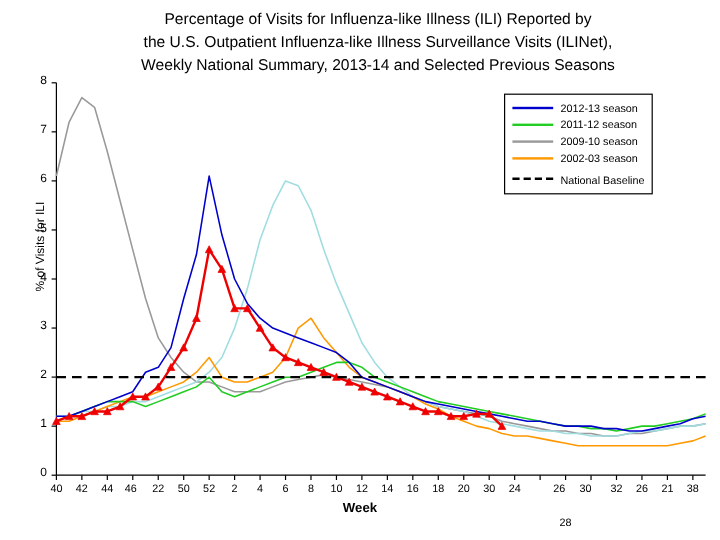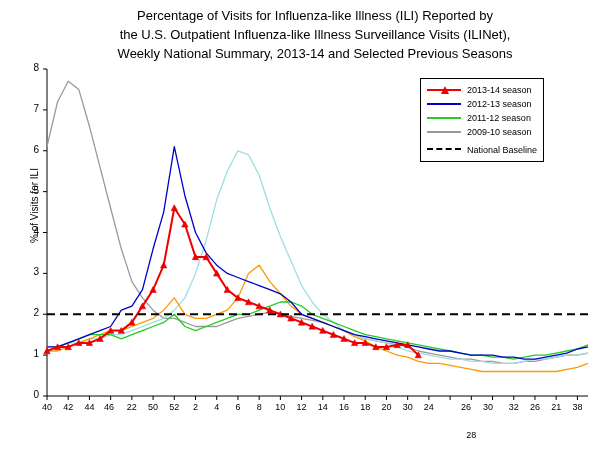--- a/index.html
+++ b/index.html
@@ -142,20 +142,21 @@
         <polygon points="375.84313725490193,343.75 372.64313725490194,349.67 379.0431372549019,349.67" fill="#ee0000" stroke="#ee0000" stroke-width="0.6"></polygon>
         <polygon points="386.45098039215685,343.75 383.25098039215686,349.67 389.65098039215684,349.67" fill="#ee0000" stroke="#ee0000" stroke-width="0.6"></polygon>
         <polygon points="397.05882352941177,341.70625 393.8588235294118,347.62625 400.25882352941176,347.62625" fill="#ee0000" stroke="#ee0000" stroke-width="0.6"></polygon>
         <polygon points="407.66666666666663,341.70625 404.46666666666664,347.62625 410.8666666666666,347.62625" fill="#ee0000" stroke="#ee0000" stroke-width="0.6"></polygon>
         <polygon points="418.27450980392155,351.925 415.07450980392156,357.845 421.47450980392153,357.845" fill="#ee0000" stroke="#ee0000" stroke-width="0.6"></polygon>
         <line x1="47" y1="314.25" x2="588" y2="314.25" stroke="#000000" stroke-width="2" stroke-dasharray="8,5"></line>
       </svg>
   </div>
 
   <div class="ylabel">% of Visits for ILI</div>
+  <div class="xlabel">Week</div>
 
   <div id="ytick-container">
       <div class="ytick" style="left: 15px; top: 389px;">0</div>
       <div class="ytick" style="left: 15px; top: 348.125px;">1</div>
       <div class="ytick" style="left: 15px; top: 307.25px;">2</div>
       <div class="ytick" style="left: 15px; top: 266.375px;">3</div>
       <div class="ytick" style="left: 15px; top: 225.5px;">4</div>
       <div class="ytick" style="left: 15px; top: 184.625px;">5</div>
       <div class="ytick" style="left: 15px; top: 143.75px;">6</div>
       <div class="ytick" style="left: 15px; top: 102.875px;">7</div>
@@ -186,43 +187,42 @@
       <div class="xtick" style="left: 478px; top: 402px;">30</div>
       <div class="xtick" style="left: 503.745px; top: 402px;">32</div>
       <div class="xtick" style="left: 524.961px; top: 402px;">26</div>
       <div class="xtick" style="left: 546.176px; top: 402px;">21</div>
       <div class="xtick" style="left: 567.392px; top: 402px;">38</div>
     </div>
 
   <div class="legend" id="legend" style="left: 420px; top: 78px;">
       <div class="legend-row">
         <span class="legend-swatch">
-          <span class="ln" style="background: rgb(238, 0, 0);"></span>
-          <span class="mk" style="border-bottom: 8px solid rgb(238, 0, 0);"></span>
-        </span>
-        <span class="legend-label">2013-14 season</span>
-      </div>
-      <div class="legend-row">
-        <span class="legend-swatch">
           <span class="ln" style="background: rgb(0, 0, 204);"></span>
         </span>
         <span class="legend-label">2012-13 season</span>
       </div>
       <div class="legend-row">
         <span class="legend-swatch">
           <span class="ln" style="background: rgb(34, 204, 34);"></span>
         </span>
         <span class="legend-label">2011-12 season</span>
       </div>
       <div class="legend-row">
         <span class="legend-swatch">
           <span class="ln" style="background: rgb(153, 153, 153);"></span>
         </span>
         <span class="legend-label">2009-10 season</span>
       </div>
+      <div class="legend-row">
+        <span class="legend-swatch">
+          <span class="ln" style="background: rgb(255, 153, 0);"></span>
+        </span>
+        <span class="legend-label">2002-03 season</span>
+      </div>
       <div class="legend-row" style="margin-top: 4px;">
         <span class="legend-swatch">
           <span class="ln" style="top: 3px; height: 0px; border-top: 2px dashed rgb(0, 0, 0);"></span>
         </span>
         <span class="legend-label">National Baseline</span>
       </div>
     </div>
 
 </div>
 

